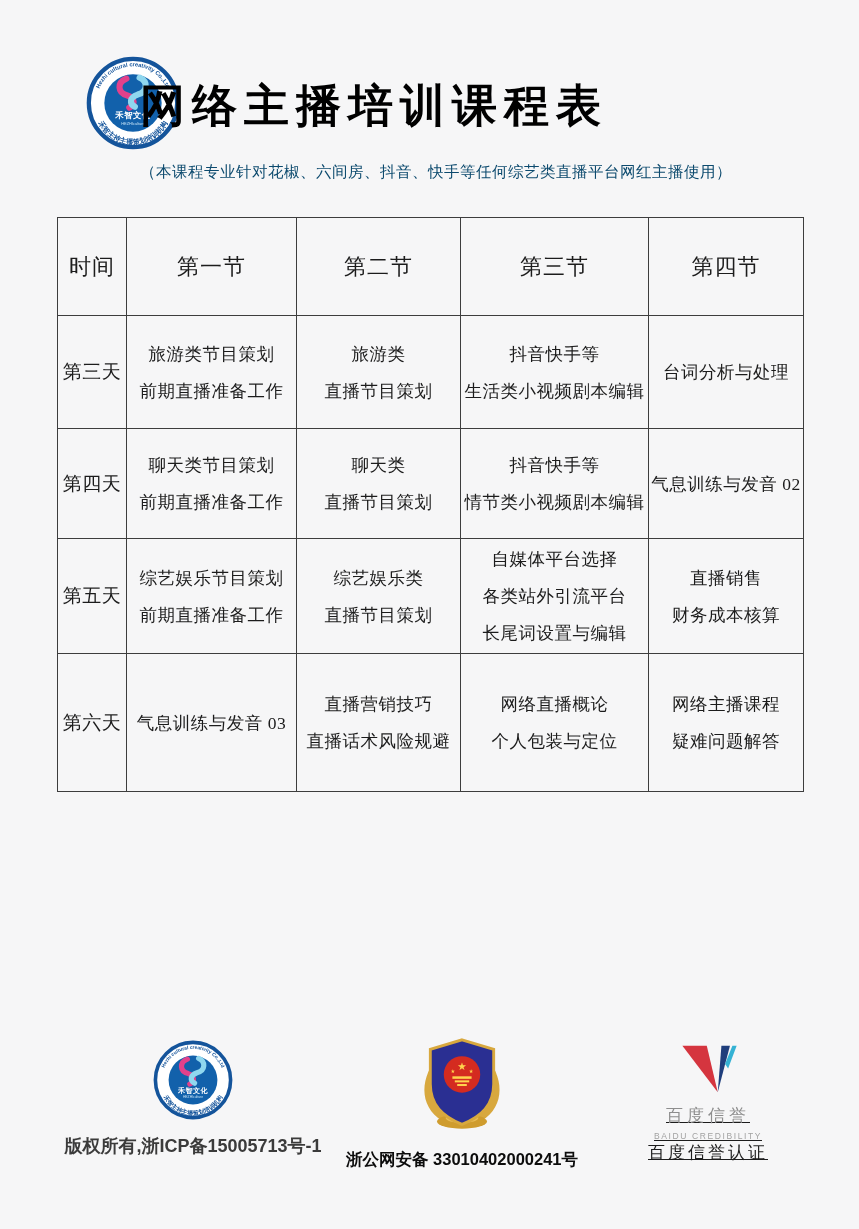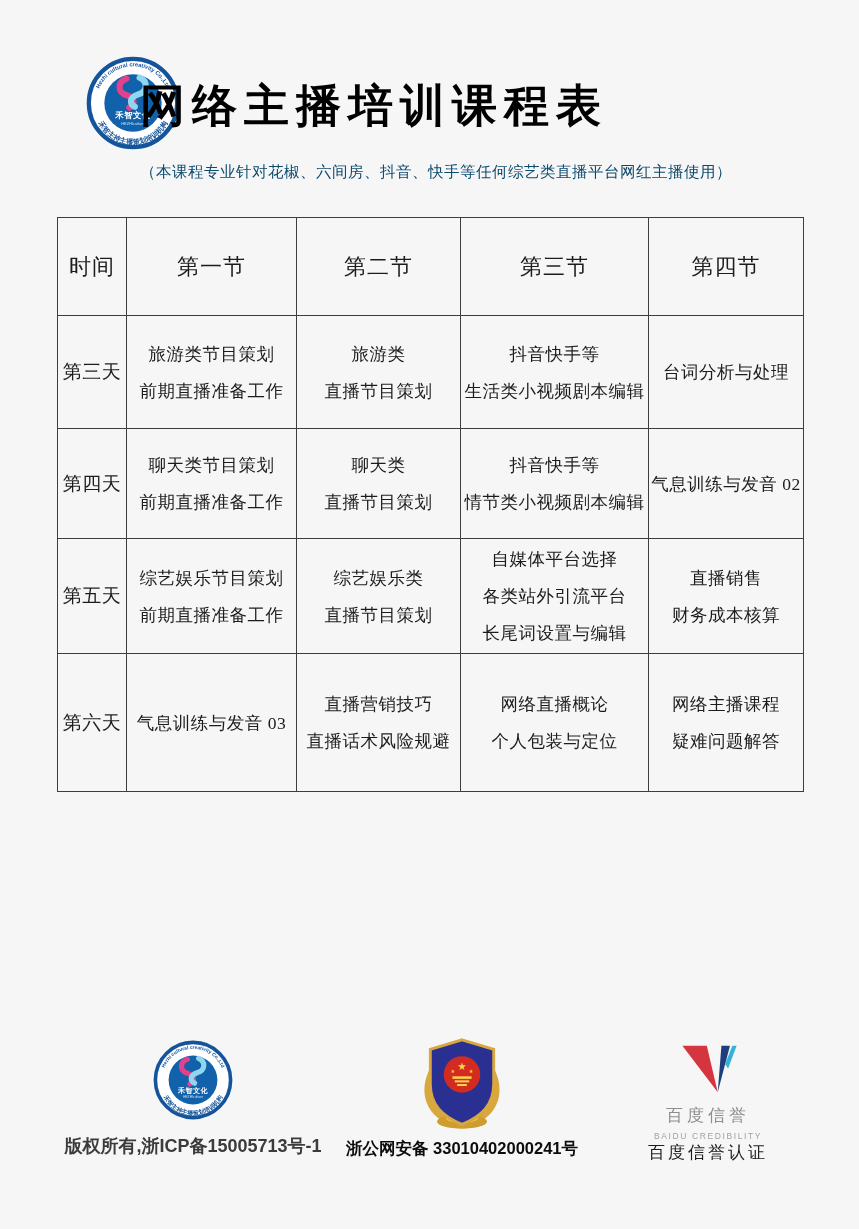--- a/index.html
+++ b/index.html
@@ -35,25 +35,25 @@
   .course-table tbody tr:nth-child(6){ height:120px; }
   .cell-line { font-size:17.5px; letter-spacing:0.5px; padding:6.5px 0; white-space:nowrap; }
 
   
   .footer-col {
     position:absolute; display:flex; flex-direction:column; align-items:center;
     font-family:"Liberation Sans","DejaVu Sans",sans-serif;
   }
   .f-left   { left:88px;  top:1040px; width:210px; }
   .f-center { left:352px; top:1036px; width:220px; }
-  .f-right  { left:628px; top:1044px; width:160px; }
+  .f-right  { left:628px; top:1044px; width:160px;text-decoration:underline; }
   .logo-slot-footer { width:80px; height:80px; }
   .copyright-text { margin-top:14px; font-size:18px; color:#3b3b3b; white-space:nowrap;font-weight:bold; }
   .police-badge-svg { width:96px; height:96px; }
-  .police-text { margin-top:6px; font-size:16.5px; font-weight:bold; color:#0c0c0c; white-space:nowrap; }
+  .police-text { margin-top:17px; font-size:16.5px; font-weight:bold; color:#0c0c0c; white-space:nowrap; }
   .baidu-v-svg { width:62px; height:50px; }
   .baidu-cn { margin-top:10px; font-size:17px; color:#8e8e8e; letter-spacing:4px; }
   .baidu-en { margin-top:4px; font-size:8.5px; color:#a2a2a2; letter-spacing:1.6px; }
   .baidu-cert { margin-top:0; font-size:17px; color:#1d1d1d; letter-spacing:3px; }
 
   
   .hezhi-arc-en  { font-size:6.1px; fill:#14549b; font-family:"Liberation Sans","DejaVu Sans",sans-serif; font-weight:bold; }
   .hezhi-arc-cn  { font-size:7.6px; fill:#14549b; font-weight:bold; }
   .hezhi-name-cn { font-size:8.8px; fill:#ffffff; font-weight:bold; letter-spacing:0.6px; }
   .hezhi-name-en { font-size:4.2px; fill:#c4e2f6; font-family:"Liberation Sans","DejaVu Sans",sans-serif; }

